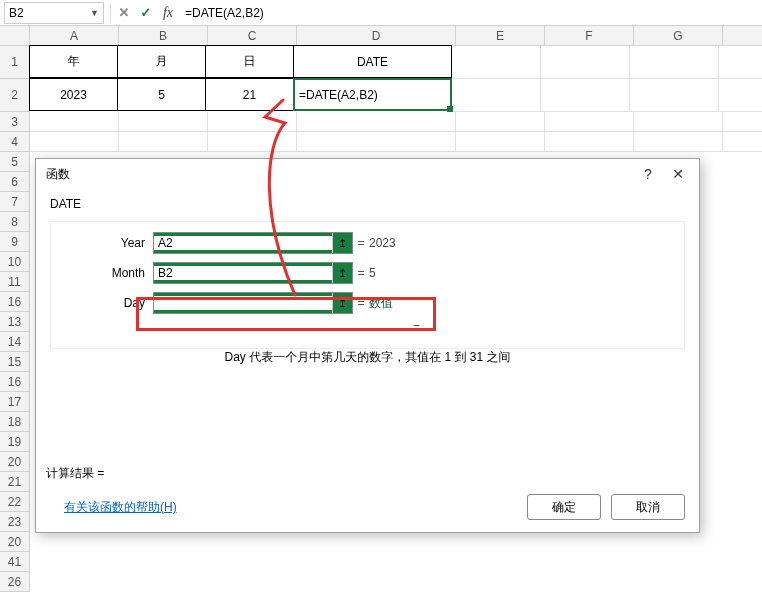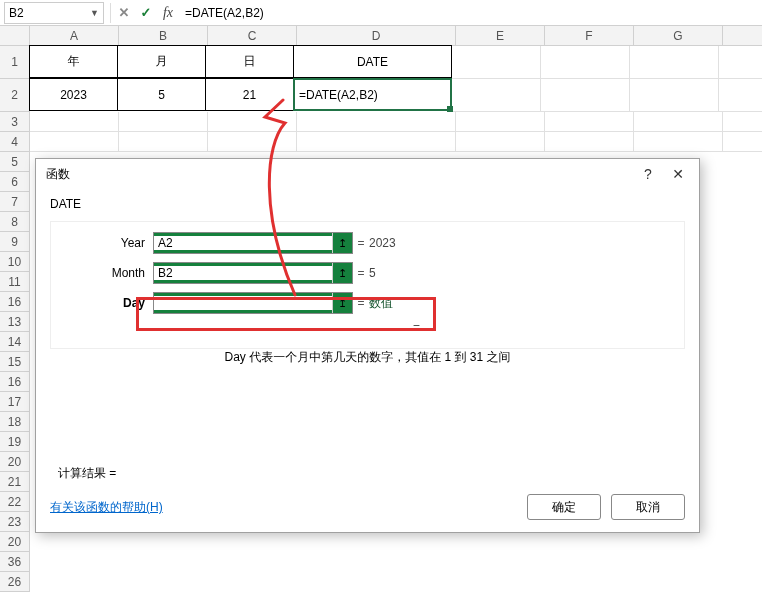--- a/index.html
+++ b/index.html
@@ -44,26 +44,26 @@
   .func-name { font-size: 12px; margin: 2px 0 10px 0; }
   .arg-block { border: 1px solid #eee; padding: 8px 10px 14px 10px; }
   .arg-row { display: flex; align-items: center; height: 26px; margin-bottom: 4px; }
   .arg-label { width: 92px; text-align: right; padding-right: 8px; }
   .arg-input-wrap { display: flex; align-items: center; width: 200px; border: 1px solid #888; height: 22px; background: #15803d; }
   .arg-input { flex: 1; border: none; outline: none; padding: 0 4px; font-size: 12px; }
   .ref-btn { width: 20px; height: 20px; border-left: 1px solid #ccc; display: flex; align-items: center; justify-content: center; font-size: 11px; }
   .arg-eq { width: 16px; text-align: center; color: #555; }
   .arg-val { color: #444; }
   .arg-val.placeholder { color: #14532d; }
-  .arg-bold .arg-label, .arg-bold .arg-input { font-weight: bold; }
+  .arg-bold .arg-label, .arg-bold .arg-input { font-weight: normal; }
   .result-eq { text-align: right; padding-right: 254px; color: #555; margin-top: 4px; }
   .desc1 { margin: 10px 0 14px 0; }
   .desc2 { text-align: center; margin-bottom: 24px; }
-  .calc-result { position: absolute; left: 22px; bottom: 50px; text-align: center; }
-  .help-link { position: absolute; left: 14px; bottom: 16px; color: #0066cc; text-decoration: underline; }
+  .calc-result { position: absolute; left: 10px; bottom: 50px; text-align: center; }
+  .help-link { position: absolute; left: 28px; bottom: 16px; color: #0066cc; text-decoration: underline; }
   .dlg-buttons { position: absolute; right: 14px; bottom: 12px; display: flex; gap: 10px; }
   .dlg-btn { width: 74px; height: 26px; border: 1px solid #888; background: #fff; border-radius: 3px; display: flex; align-items: center; justify-content: center; }
 
   
   .red-box { position: absolute; border: 3px solid #e03030; pointer-events: none; }
 
   
   .red-arc { position: absolute; pointer-events: none; z-index: 20; }
 </style>
 </head>
@@ -111,21 +111,21 @@
     <div class="rowhead">15</div>
     <div class="rowhead">16</div>
     <div class="rowhead">17</div>
     <div class="rowhead">18</div>
     <div class="rowhead">19</div>
     <div class="rowhead">20</div>
     <div class="rowhead">21</div>
     <div class="rowhead">22</div>
     <div class="rowhead">23</div>
     <div class="rowhead">20</div>
-    <div class="rowhead">36</div>
+    <div class="rowhead">41</div>
     <div class="rowhead">26</div>
   </div>
   <div class="cells">
     <div class="row tall">
       <div class="cell b">年</div>
       <div class="cell b">月</div>
       <div class="cell b">日</div>
       <div class="cell b wide">DATE</div>
       <div class="cell"></div>
       <div class="cell"></div>

